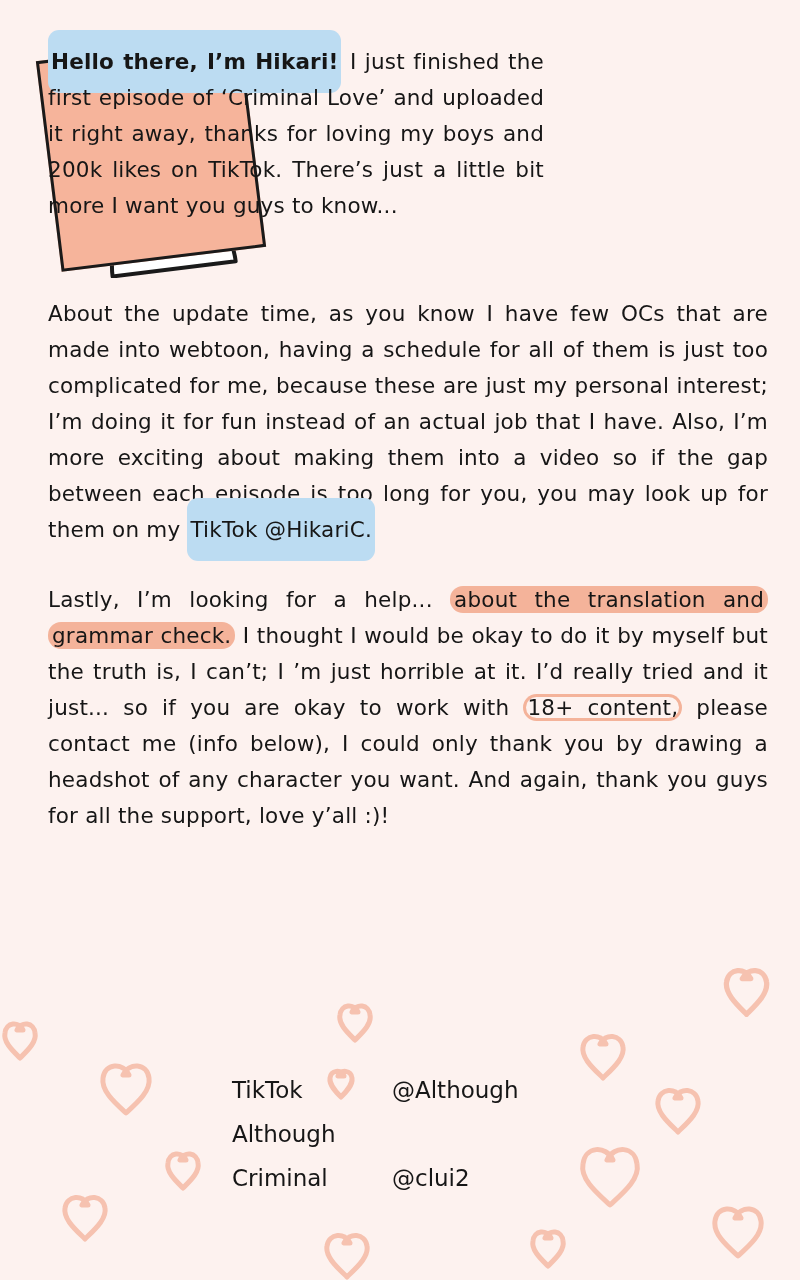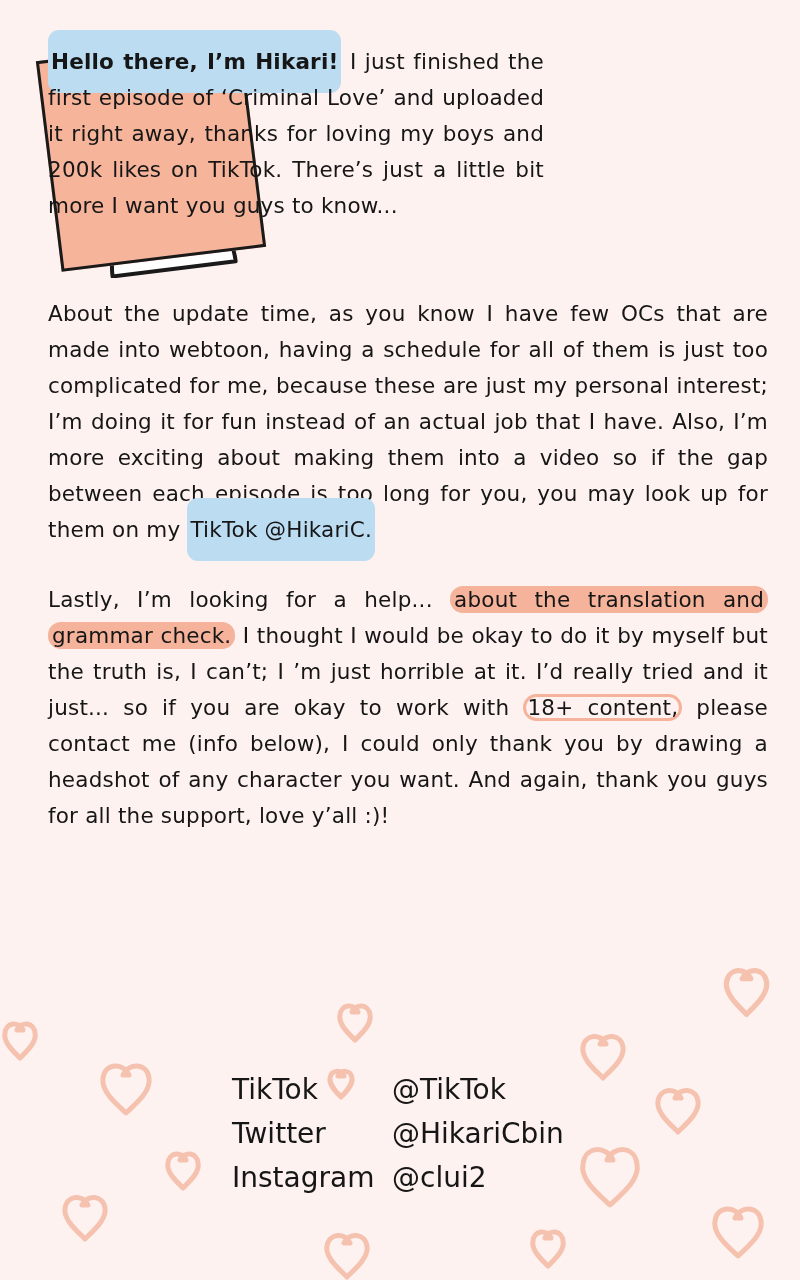--- a/index.html
+++ b/index.html
@@ -101,21 +101,21 @@
   }
   b.bold { font-weight: 700; }
 
   
   .socials {
     position: absolute;
     left: 232px;
     top: 1068px;
     z-index: 3;
     color: #161616;
-    font-size: 28px;
+    font-size: 23px;
     line-height: 44px;
     font-weight: 500;
   }
   .social-row {
     display: flex;
     align-items: baseline;
   }
   .social-label { width: 160px; }
   .social-handle { white-space: nowrap; }
 </style>
@@ -183,25 +183,24 @@
     <p class="para"><span>About the update time, as you know I have few OCs that are made into webtoon, having a schedule for all of them is just too complicated for me, because these are just my personal interest; I’m doing it for fun instead of an actual job that I have. Also, I’m more exciting about making them into a video so if the gap between each episode is too long for you, you may look up for them on my </span><span class="hl-blue">TikTok @HikariC.</span><span></span></p>
 
     <div class="gap-3"></div>
 
     <p class="para"><span>Lastly, I’m looking for a help... </span><span class="hl-peach">about the translation and grammar check.</span><span> I thought I would be okay to do it by myself but the truth is, I can’t; I ’m just horrible at it. I’d really tried and it just... so if you are okay to work with </span><span class="hl-ring">18+ content,</span><span> please contact me (info below), I could only thank you by drawing a headshot of any character you want. And again, thank you guys for all the support, love y’all :)!</span></p>
   </div>
 
   <div class="socials">
     <div class="social-row">
       <span class="social-label">TikTok</span>
-      <span class="social-handle">@TikTok</span>
+      <span class="social-handle">@Although</span>
     </div>
     <div class="social-row">
-      <span class="social-label">Twitter</span>
-      <span class="social-handle">@HikariCbin</span>
+      <span class="social-label">Although</span>
     </div>
     <div class="social-row">
-      <span class="social-label">Instagram</span>
+      <span class="social-label">Criminal</span>
       <span class="social-handle">@clui2</span>
     </div>
   </div>
 
 </div>
 
 </body></html>

